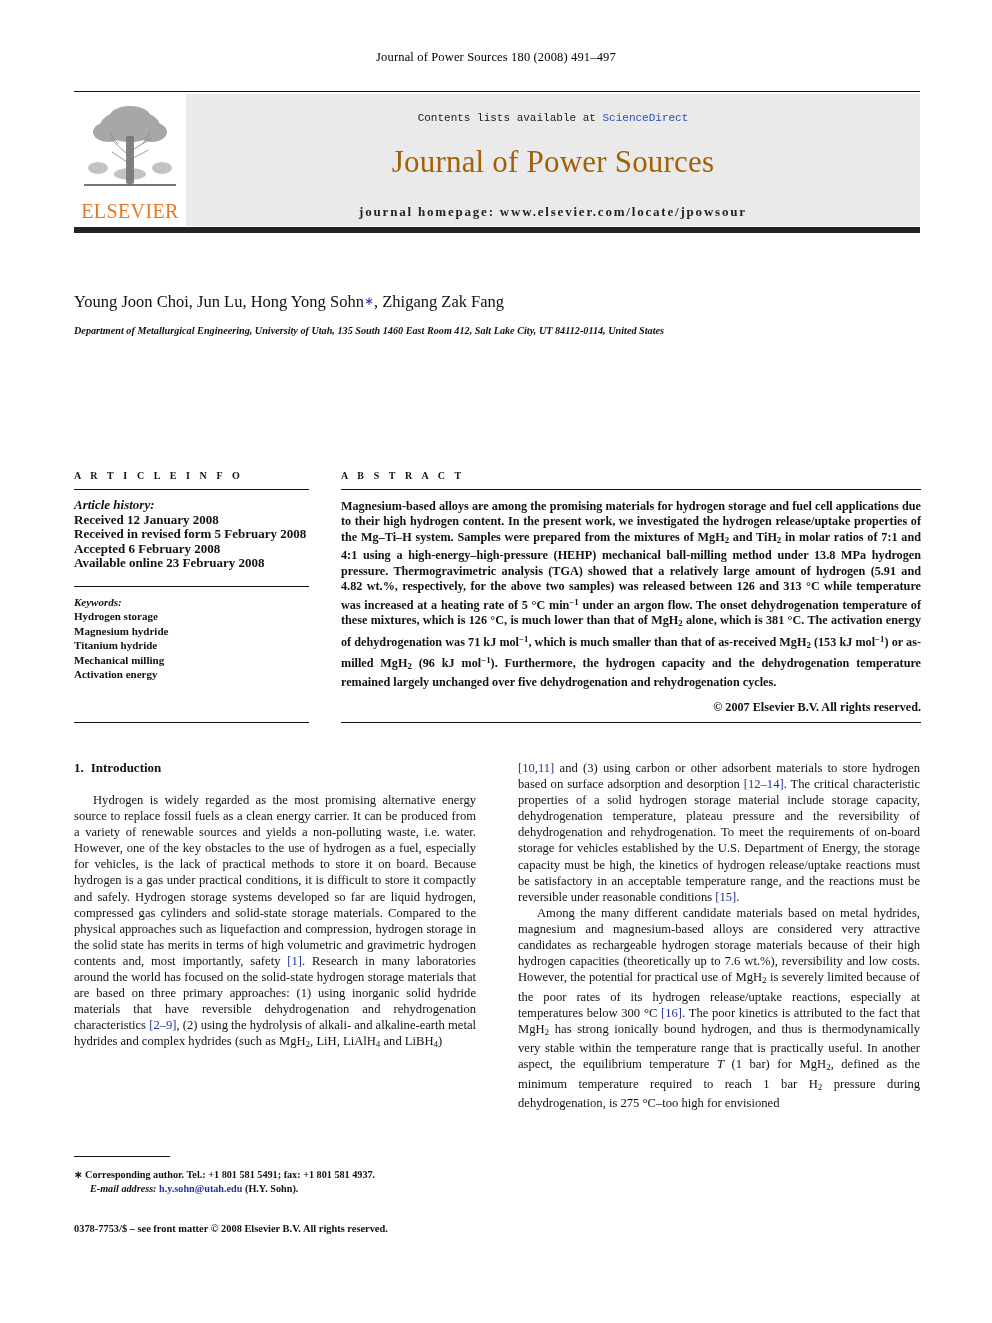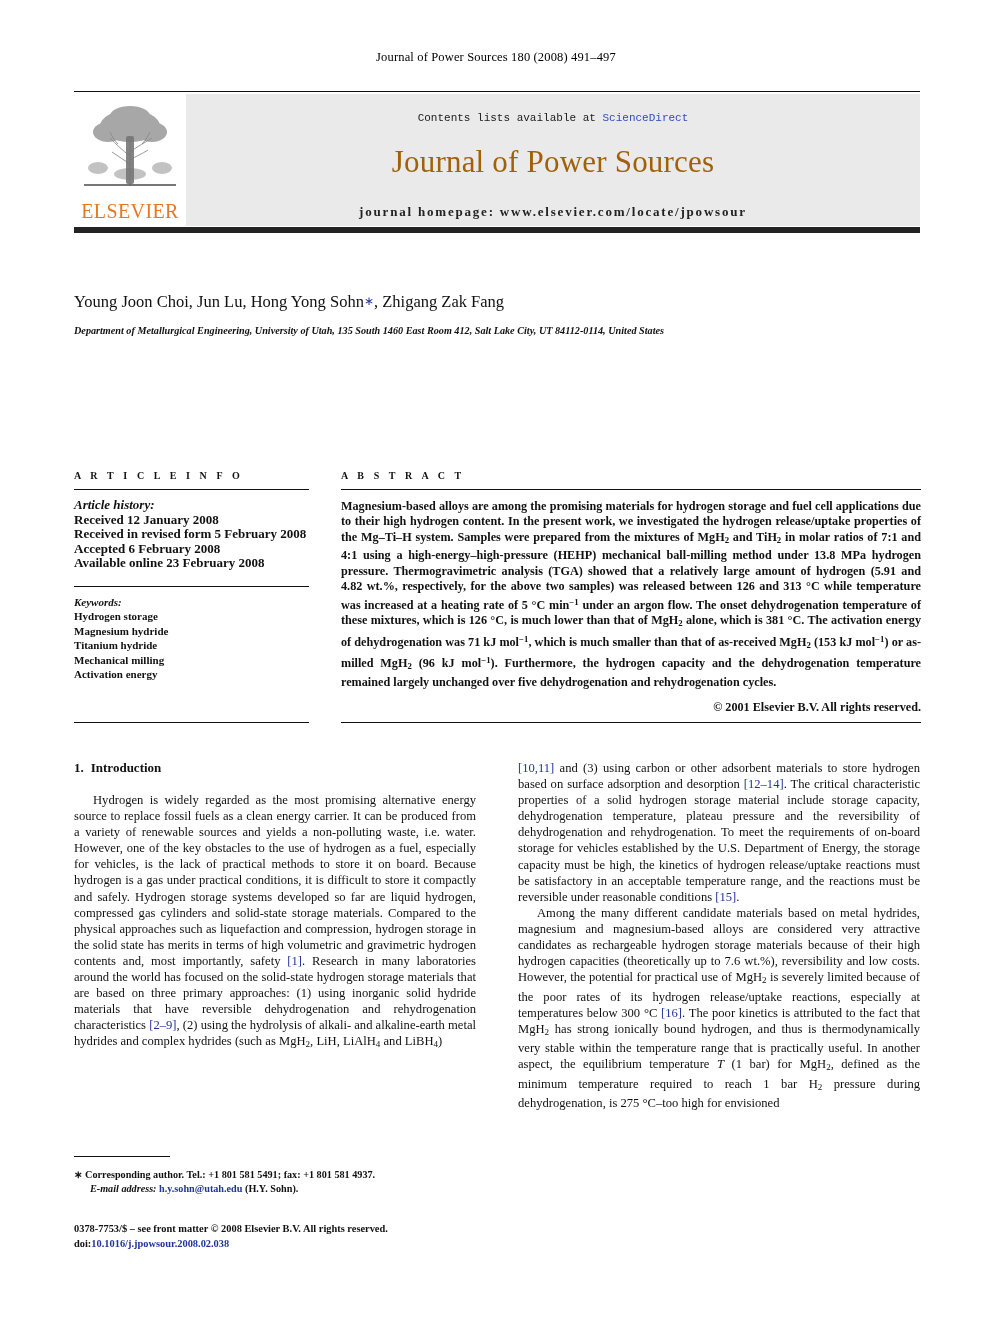--- a/index.html
+++ b/index.html
@@ -428,21 +428,21 @@
       <div>Titanium hydride</div>
       <div>Mechanical milling</div>
       <div>Activation energy</div>
     </div>
   </div>
 
   <div class="abs-col">
     <div class="sec-label">A B S T R A C T</div>
     <div class="rule"></div>
     <div class="abstract-body">Magnesium-based alloys are among the promising materials for hydrogen storage and fuel cell applications due to their high hydrogen content. In the present work, we investigated the hydrogen release/uptake properties of the Mg–Ti–H system. Samples were prepared from the mixtures of MgH<sub>2</sub> and TiH<sub>2</sub> in molar ratios of 7:1 and 4:1 using a high-energy–high-pressure (HEHP) mechanical ball-milling method under 13.8&nbsp;MPa hydrogen pressure. Thermogravimetric analysis (TGA) showed that a relatively large amount of hydrogen (5.91 and 4.82&nbsp;wt.%, respectively, for the above two samples) was released between 126 and 313&nbsp;°C while temperature was increased at a heating rate of 5&nbsp;°C&nbsp;min<sup>−1</sup> under an argon flow. The onset dehydrogenation temperature of these mixtures, which is 126&nbsp;°C, is much lower than that of MgH<sub>2</sub> alone, which is 381&nbsp;°C. The activation energy of dehydrogenation was 71&nbsp;kJ&nbsp;mol<sup>−1</sup>, which is much smaller than that of as-received MgH<sub>2</sub> (153&nbsp;kJ&nbsp;mol<sup>−1</sup>) or as-milled MgH<sub>2</sub> (96&nbsp;kJ&nbsp;mol<sup>−1</sup>). Furthermore, the hydrogen capacity and the dehydrogenation temperature remained largely unchanged over five dehydrogenation and rehydrogenation cycles.</div>
-    <div class="copyright">© 2001 Elsevier B.V. All rights reserved.</div>
+    <div class="copyright">© 2007 Elsevier B.V. All rights reserved.</div>
   </div>
 
   <div class="info-bottom-rule"></div>
   <div class="abs-bottom-rule"></div>
 
   <div class="col-left">
     <div class="sec-heading"><span class="num">1.</span><span>Introduction</span></div>
     <p class="body-p">Hydrogen is widely regarded as the most promising alternative energy source to replace fossil fuels as a clean energy carrier. It can be produced from a variety of renewable sources and yields a non-polluting waste, i.e. water. However, one of the key obstacles to the use of hydrogen as a fuel, especially for vehicles, is the lack of practical methods to store it on board. Because hydrogen is a gas under practical conditions, it is difficult to store it compactly and safely. Hydrogen storage systems developed so far are liquid hydrogen, compressed gas cylinders and solid-state storage materials. Compared to the physical approaches such as liquefaction and compression, hydrogen storage in the solid state has merits in terms of high volumetric and gravimetric hydrogen contents and, most importantly, safety <span class="ref">[1]</span>. Research in many laboratories around the world has focused on the solid-state hydrogen storage materials that are based on three primary approaches: (1) using inorganic solid hydride materials that have reversible dehydrogenation and rehydrogenation characteristics <span class="ref">[2–9]</span>, (2) using the hydrolysis of alkali- and alkaline-earth metal hydrides and complex hydrides (such as MgH<sub>2</sub>, LiH, LiAlH<sub>4</sub> and LiBH<sub>4</sub>)</p>
   </div>
 
@@ -452,16 +452,15 @@
   </div>
 
   <div class="footnote-rule"></div>
   <div class="footnote">
     <div>∗ Corresponding author. Tel.: +1 801 581 5491; fax: +1 801 581 4937.</div>
     <div class="fn-line2"><span class="fn-em">E-mail address:</span> <span class="mail">h.y.sohn@utah.edu</span><span> (H.Y. Sohn).</span></div>
   </div>
 
   <div class="bottom-matter">
     <div>0378-7753/$ – see front matter © 2008 Elsevier B.V. All rights reserved.</div>
-    <div><span>doi:</span><span class="doi-link">10.1016/j.jpowsour.2008.02.038</span></div>
   </div>
 
 </div>
 
 </body></html>

